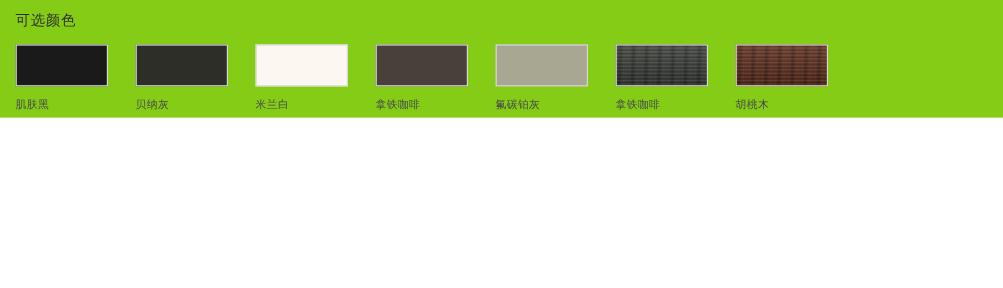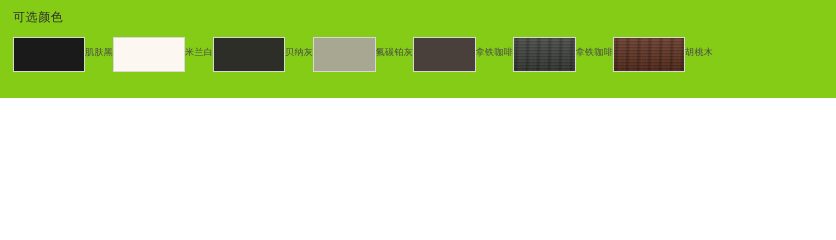--- a/index.html
+++ b/index.html
@@ -41,21 +41,21 @@
     left: 13px;
     top: 37px;
     display: flex;
     flex-direction: row;
     align-items: flex-start;
   }
 
   .swatch-cell {
     width: 100px;
     display: flex;
-    flex-direction: row;
+    flex-direction: column;
     align-items: flex-start;
     flex: 0 0 100px;
   }
 
   .swatch-chip {
     width: 77px;
     height: 35px;
     border: 1px solid #d8d8d8;
     box-sizing: border-box;
     position: relative;
@@ -88,34 +88,34 @@
 
   <div class="section-title" style="color: rgb(47, 47, 47);">可选颜色</div>
 
   <div class="swatch-row">
 
   <div class="swatch-cell">
         <div class="swatch-chip" style="background-color: rgb(26, 26, 26); border-color: rgb(216, 216, 216);"></div>
         <div class="swatch-label" style="color: rgb(74, 74, 74);">肌肤黑</div>
       </div>
       <div class="swatch-cell">
+        <div class="swatch-chip" style="background-color: rgb(46, 46, 40); border-color: rgb(216, 216, 216);"></div>
+        <div class="swatch-label" style="color: rgb(74, 74, 74);">贝纳灰</div>
+      </div>
+      <div class="swatch-cell">
         <div class="swatch-chip" style="background-color: rgb(252, 247, 240); border-color: rgb(216, 216, 216);"></div>
         <div class="swatch-label" style="color: rgb(74, 74, 74);">米兰白</div>
       </div>
       <div class="swatch-cell">
-        <div class="swatch-chip" style="background-color: rgb(46, 46, 40); border-color: rgb(216, 216, 216);"></div>
-        <div class="swatch-label" style="color: rgb(74, 74, 74);">贝纳灰</div>
+        <div class="swatch-chip" style="background-color: rgb(74, 64, 59); border-color: rgb(216, 216, 216);"></div>
+        <div class="swatch-label" style="color: rgb(74, 74, 74);">拿铁咖啡</div>
       </div>
       <div class="swatch-cell">
         <div class="swatch-chip" style="background-color: rgb(168, 167, 145); border-color: rgb(216, 216, 216);"></div>
         <div class="swatch-label" style="color: rgb(74, 74, 74);">氟碳铂灰</div>
-      </div>
-      <div class="swatch-cell">
-        <div class="swatch-chip" style="background-color: rgb(74, 64, 59); border-color: rgb(216, 216, 216);"></div>
-        <div class="swatch-label" style="color: rgb(74, 74, 74);">拿铁咖啡</div>
       </div>
       <div class="swatch-cell">
         <div class="swatch-chip" style="background-color: rgb(60, 63, 58); border-color: rgb(216, 216, 216);">
           <div class="grain" style="background-image: repeating-linear-gradient(0deg, rgba(255, 255, 255, 0) 0px, rgba(255, 255, 255, 0.09) 1px, rgba(0, 0, 0, 0.16) 2px, rgba(255, 255, 255, 0) 3px), repeating-linear-gradient(92deg, rgba(81, 84, 77, 0.2) 0px, rgba(0, 0, 0, 0.22) 3px, rgba(81, 84, 77, 0.133) 6px, rgba(0, 0, 0, 0) 11px), linear-gradient(rgba(255, 255, 255, 0.1), rgba(0, 0, 0, 0.22));"></div>
         </div>
         <div class="swatch-label" style="color: rgb(74, 74, 74);">拿铁咖啡</div>
       </div>
       <div class="swatch-cell">
         <div class="swatch-chip" style="background-color: rgb(94, 47, 30); border-color: rgb(216, 216, 216);">
           <div class="grain" style="background-image: repeating-linear-gradient(0deg, rgba(255, 255, 255, 0) 0px, rgba(255, 255, 255, 0.09) 1px, rgba(0, 0, 0, 0.16) 2px, rgba(255, 255, 255, 0) 3px), repeating-linear-gradient(92deg, rgba(138, 74, 44, 0.2) 0px, rgba(0, 0, 0, 0.22) 3px, rgba(138, 74, 44, 0.133) 6px, rgba(0, 0, 0, 0) 11px), linear-gradient(rgba(255, 255, 255, 0.1), rgba(0, 0, 0, 0.22));"></div>

